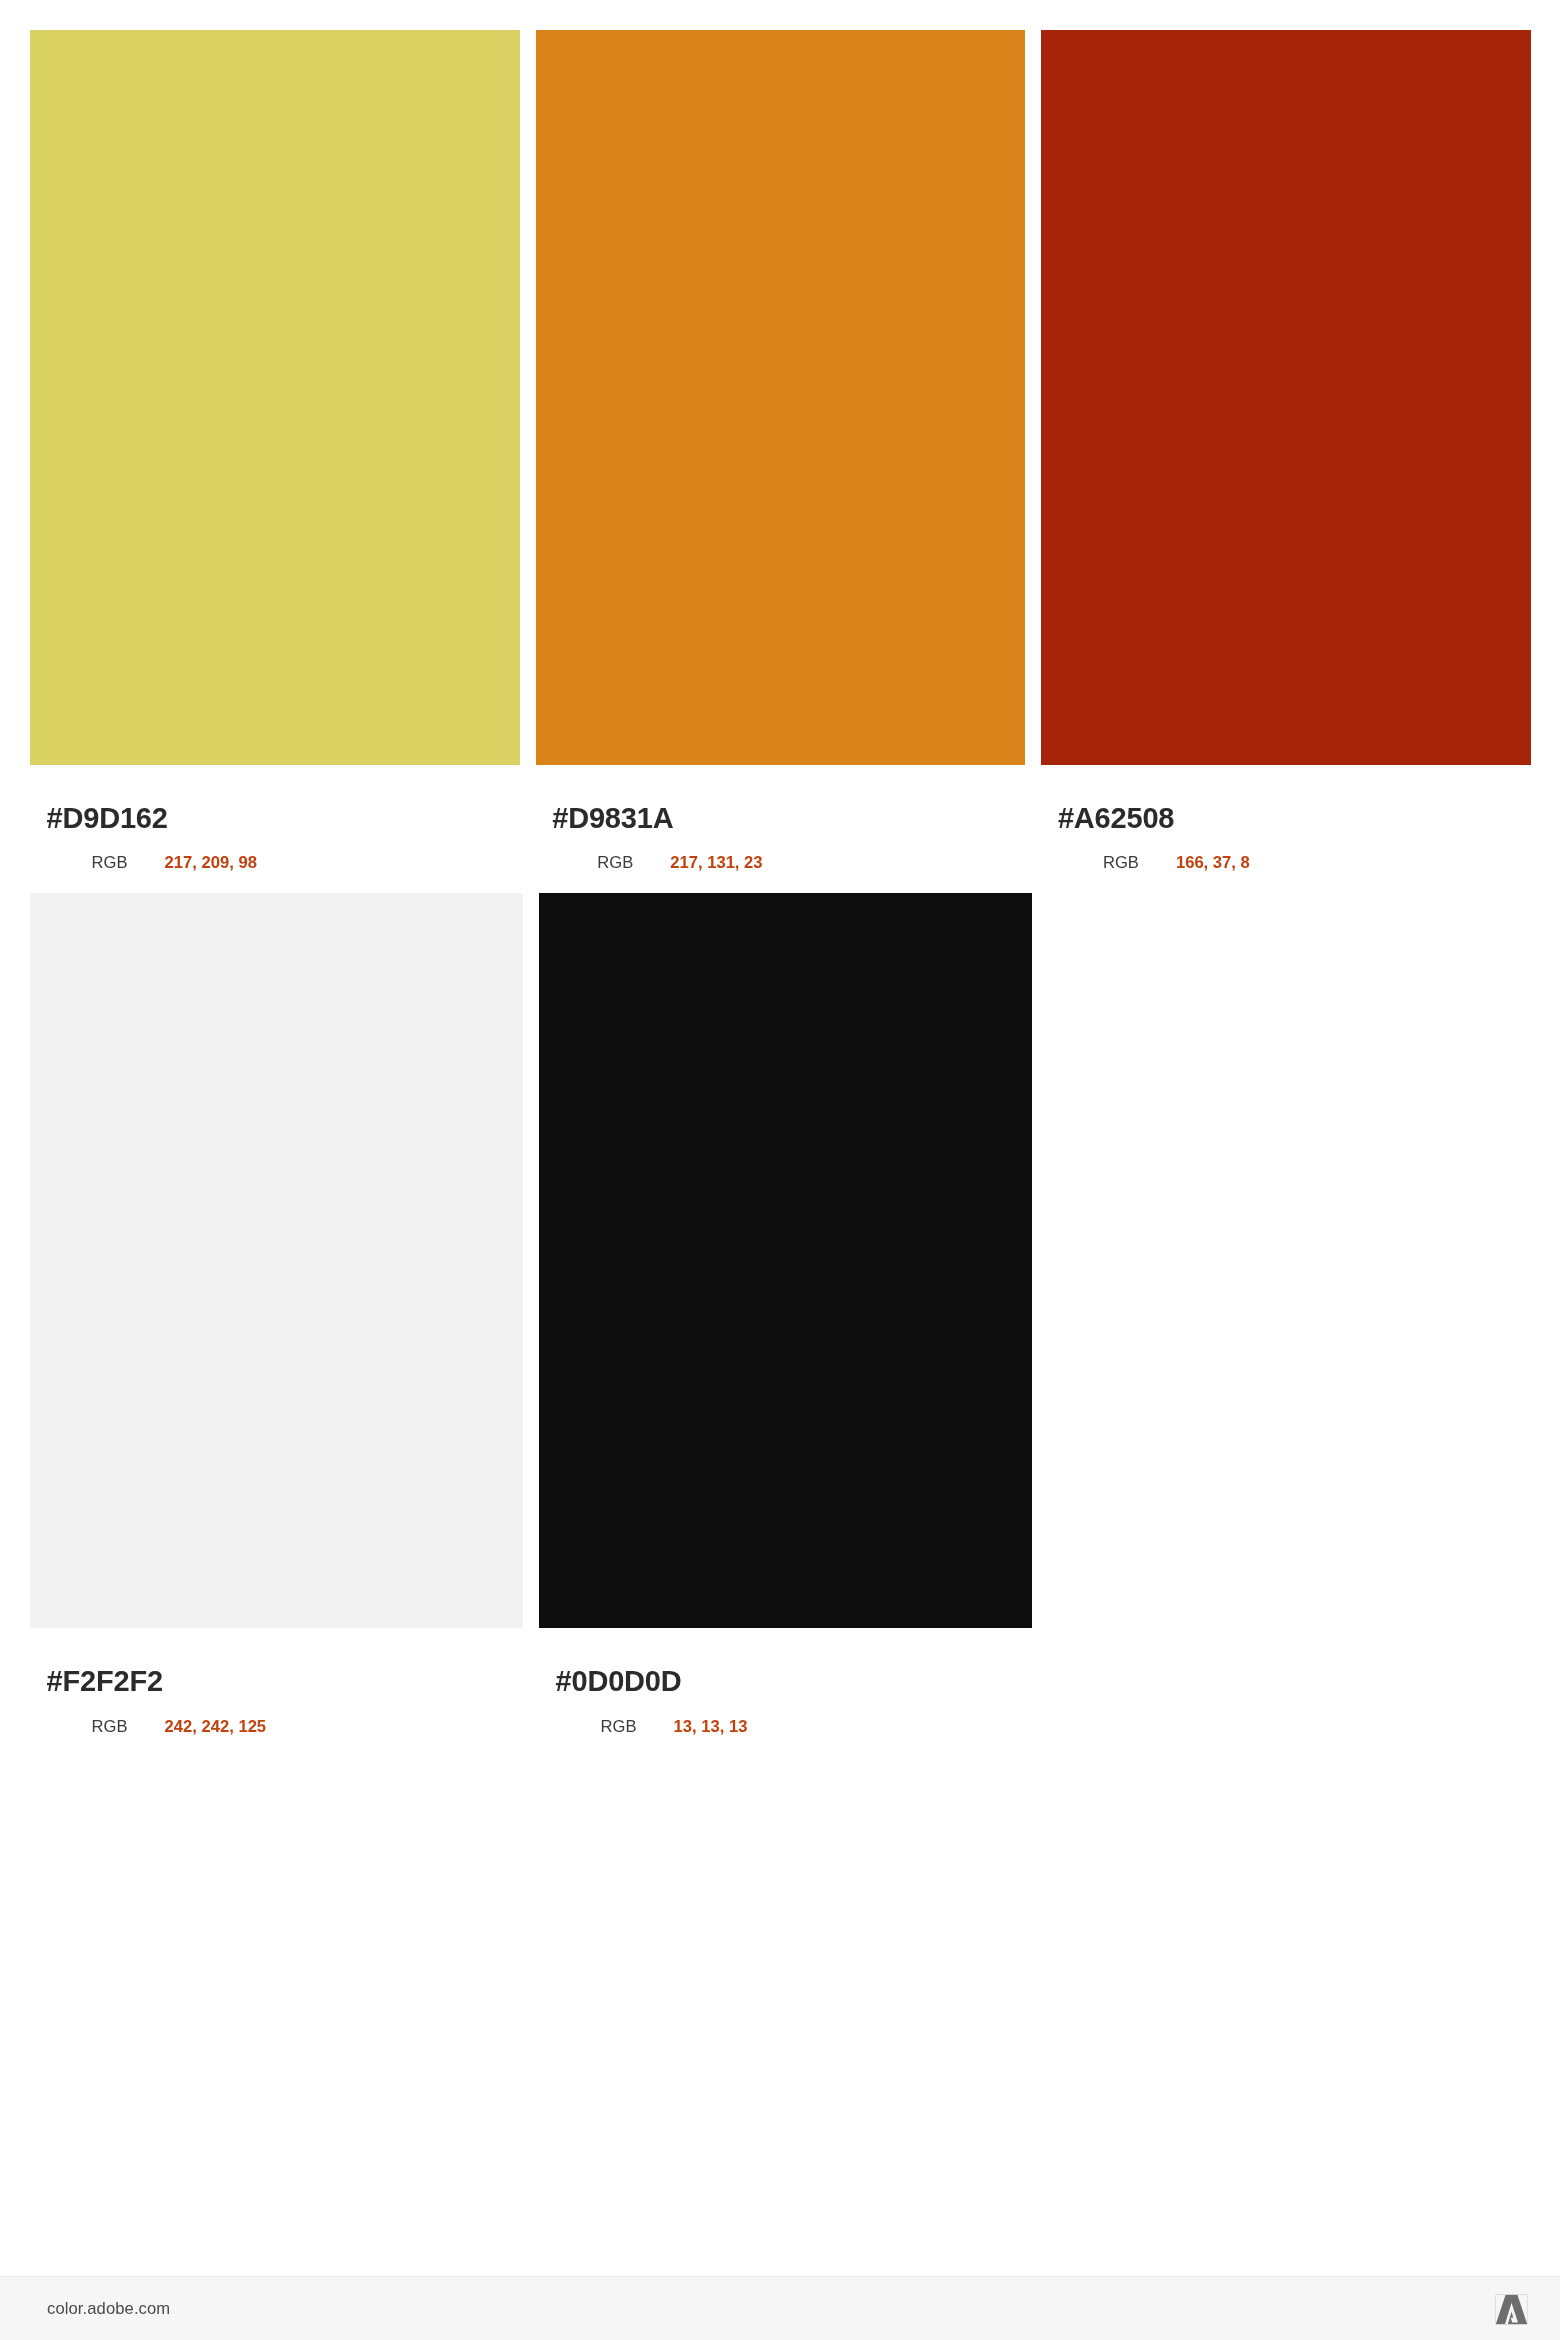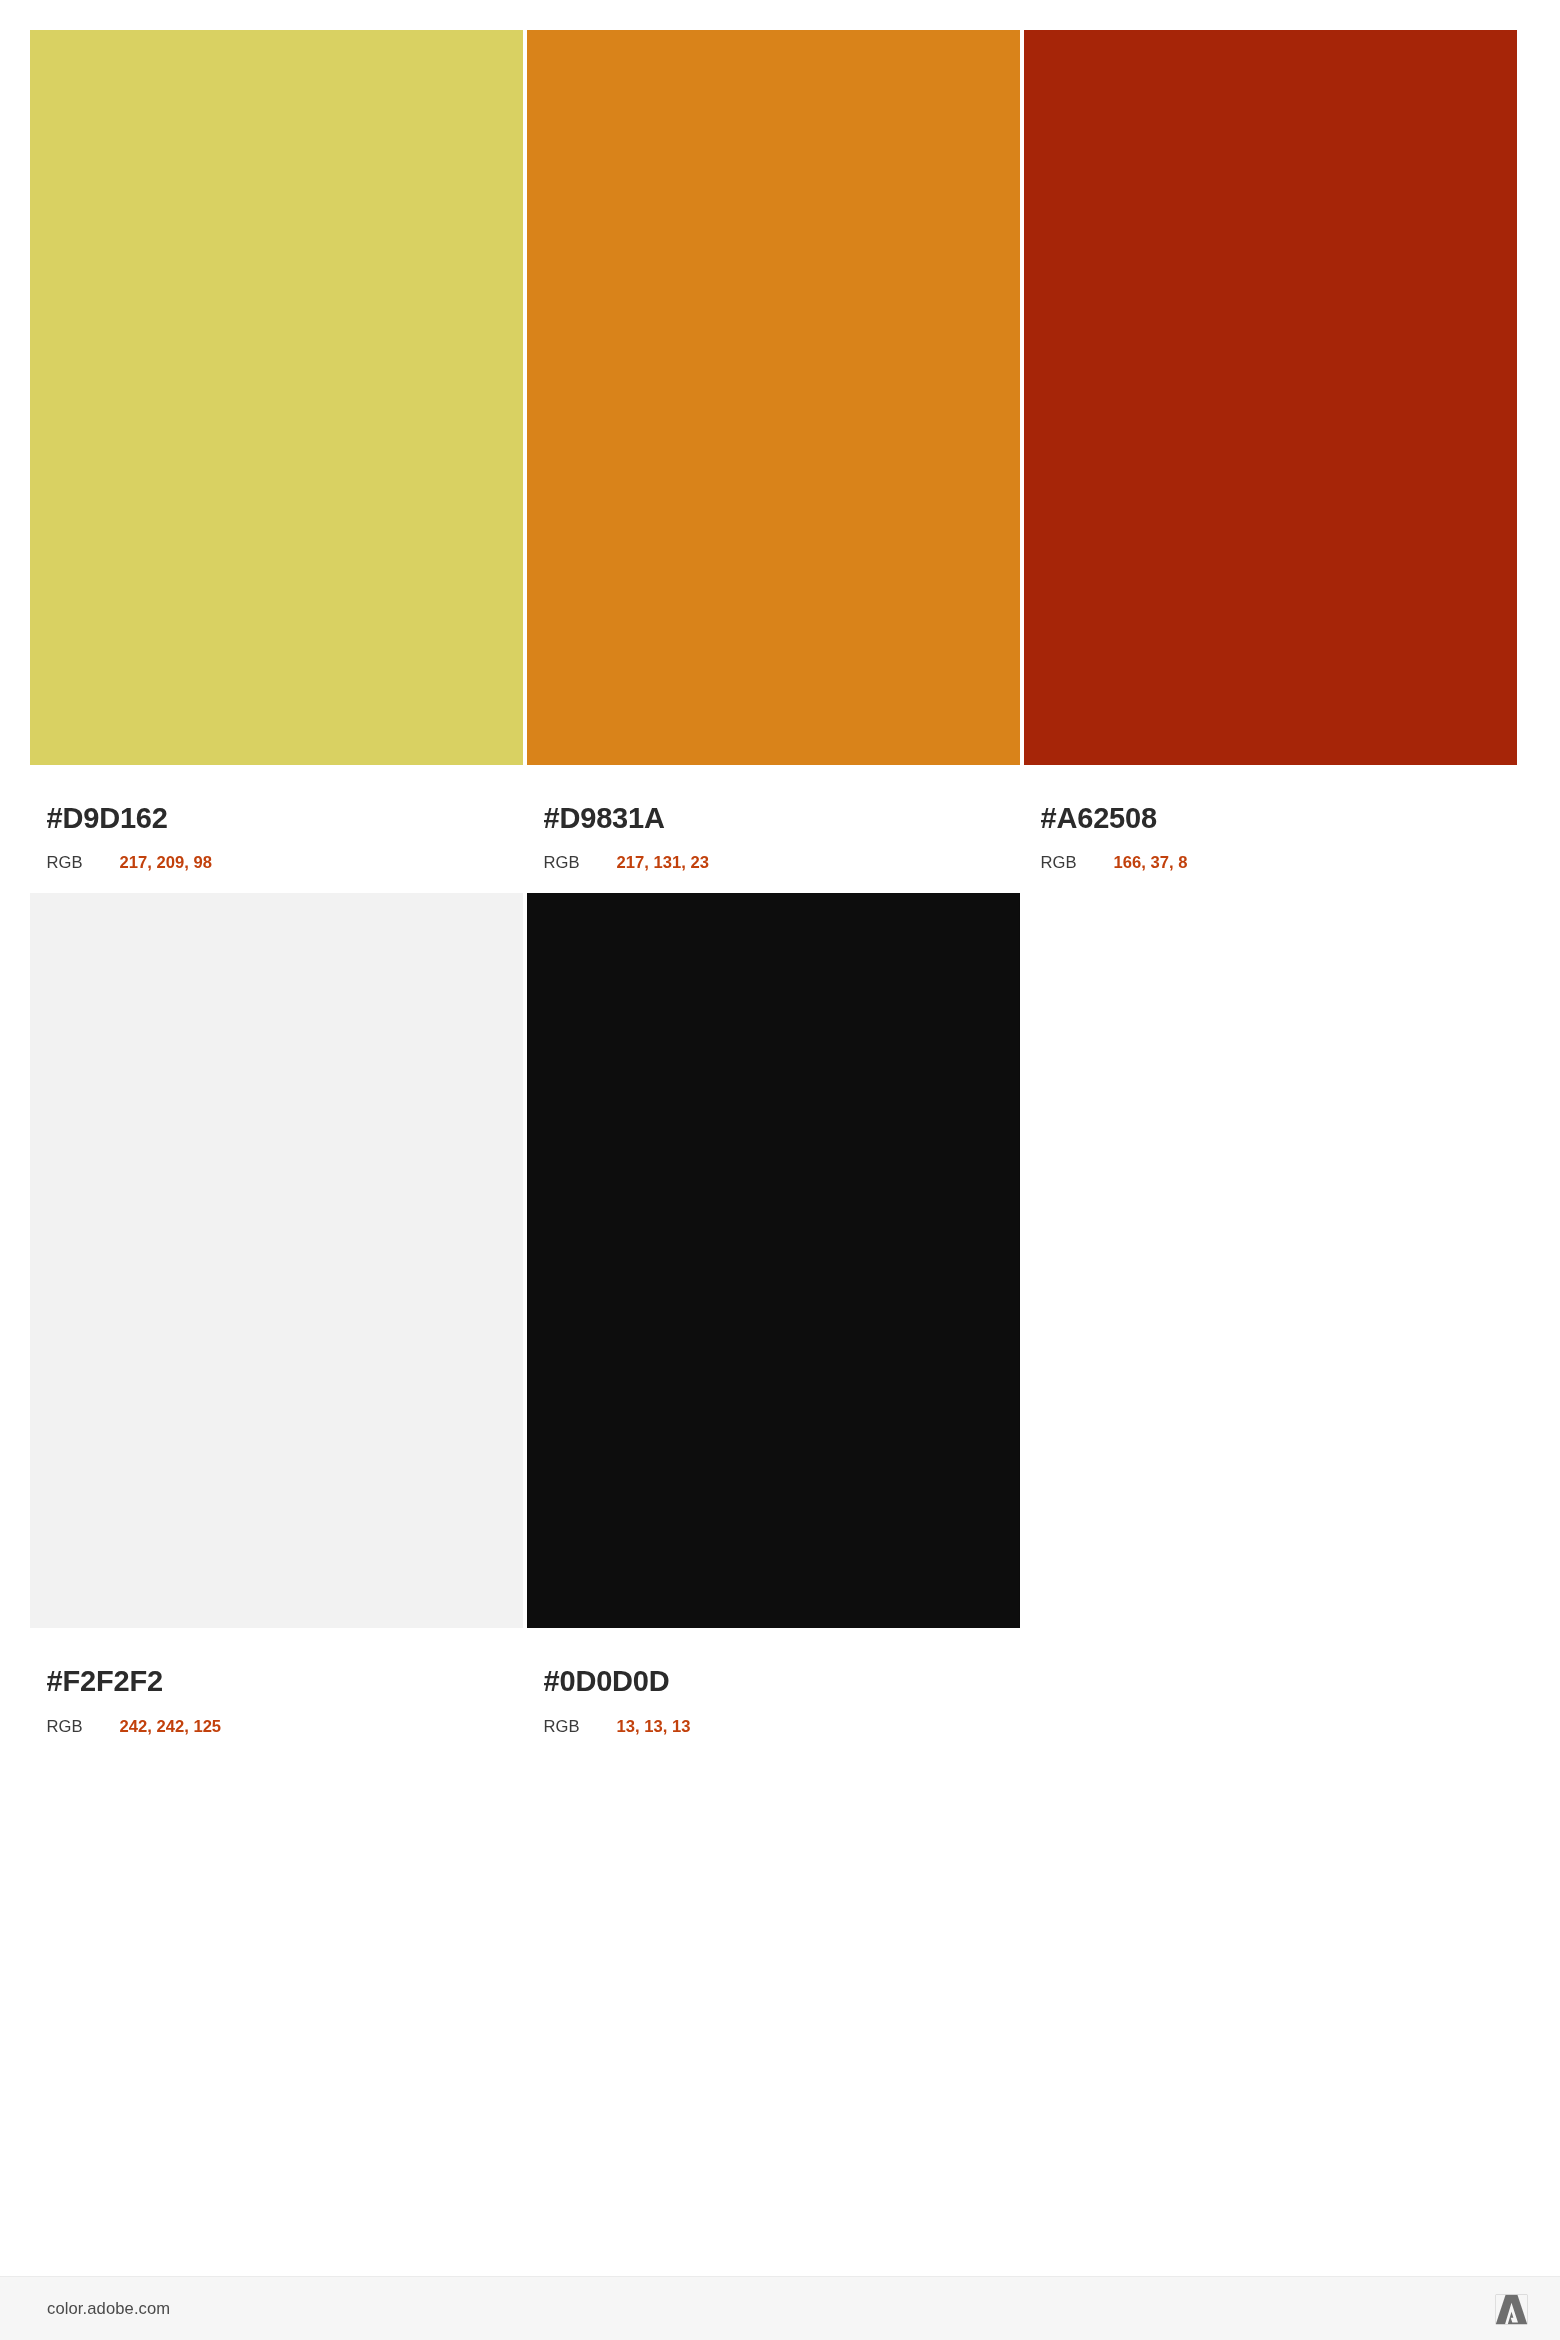--- a/index.html
+++ b/index.html
@@ -29,21 +29,21 @@
   
   .palette {
     position: absolute;
     left: 30px;
     top: 30px;
     width: 1501px;
   }
 
   .swatch-row {
     display: flex;
-    gap: 4px;
+    gap: 16px;
     width: 100%;
   }
 
   .swatch-row.row-2 {
     margin-top: 21.5px;
   }
 
   .swatch-cell {
     display: flex;
     flex-direction: column;
@@ -83,20 +83,21 @@
     line-height: 1;
     white-space: nowrap;
   }
 
   .rgb-line {
     margin-top: 22.4px;
     display: flex;
     align-items: baseline;
     line-height: 1;
     white-space: nowrap;
+    margin-left: 45px;
   }
 
   .rgb-key {
     font-size: 16.6px;
     font-weight: 400;
     color: #3b3b3b;
     width: 73px;
     flex: 0 0 73px;
   }
 

